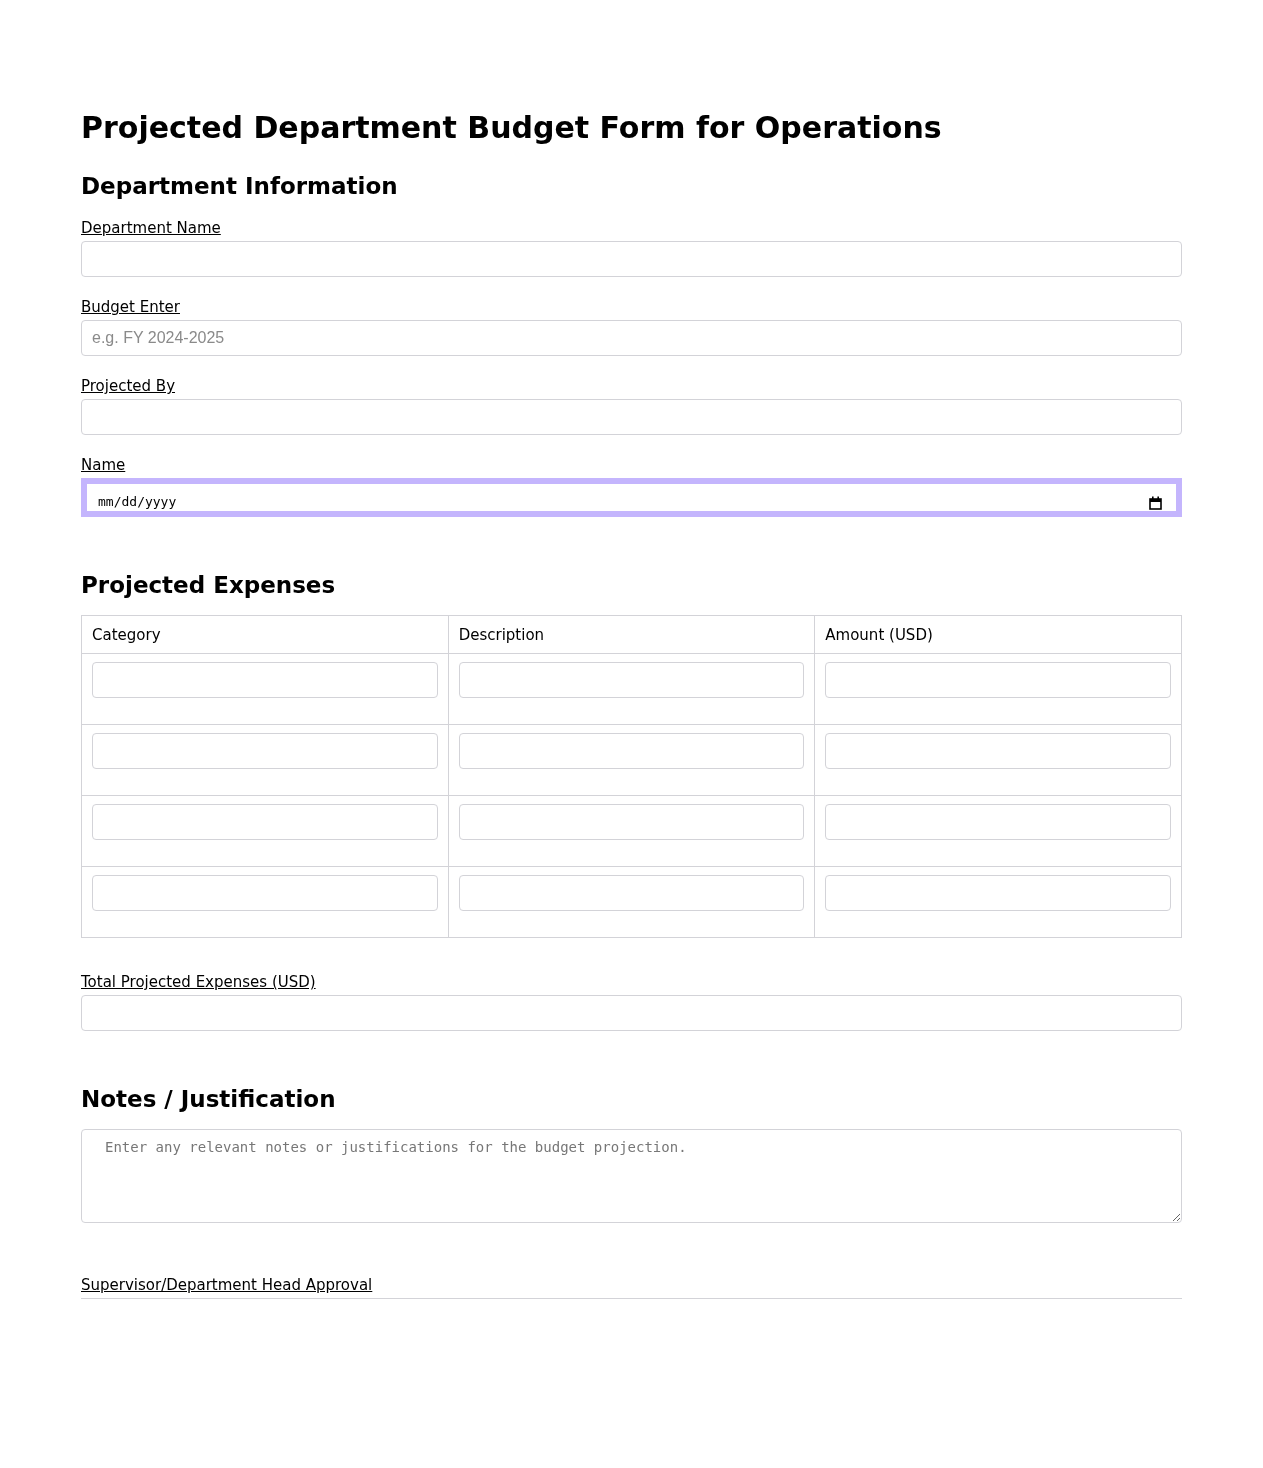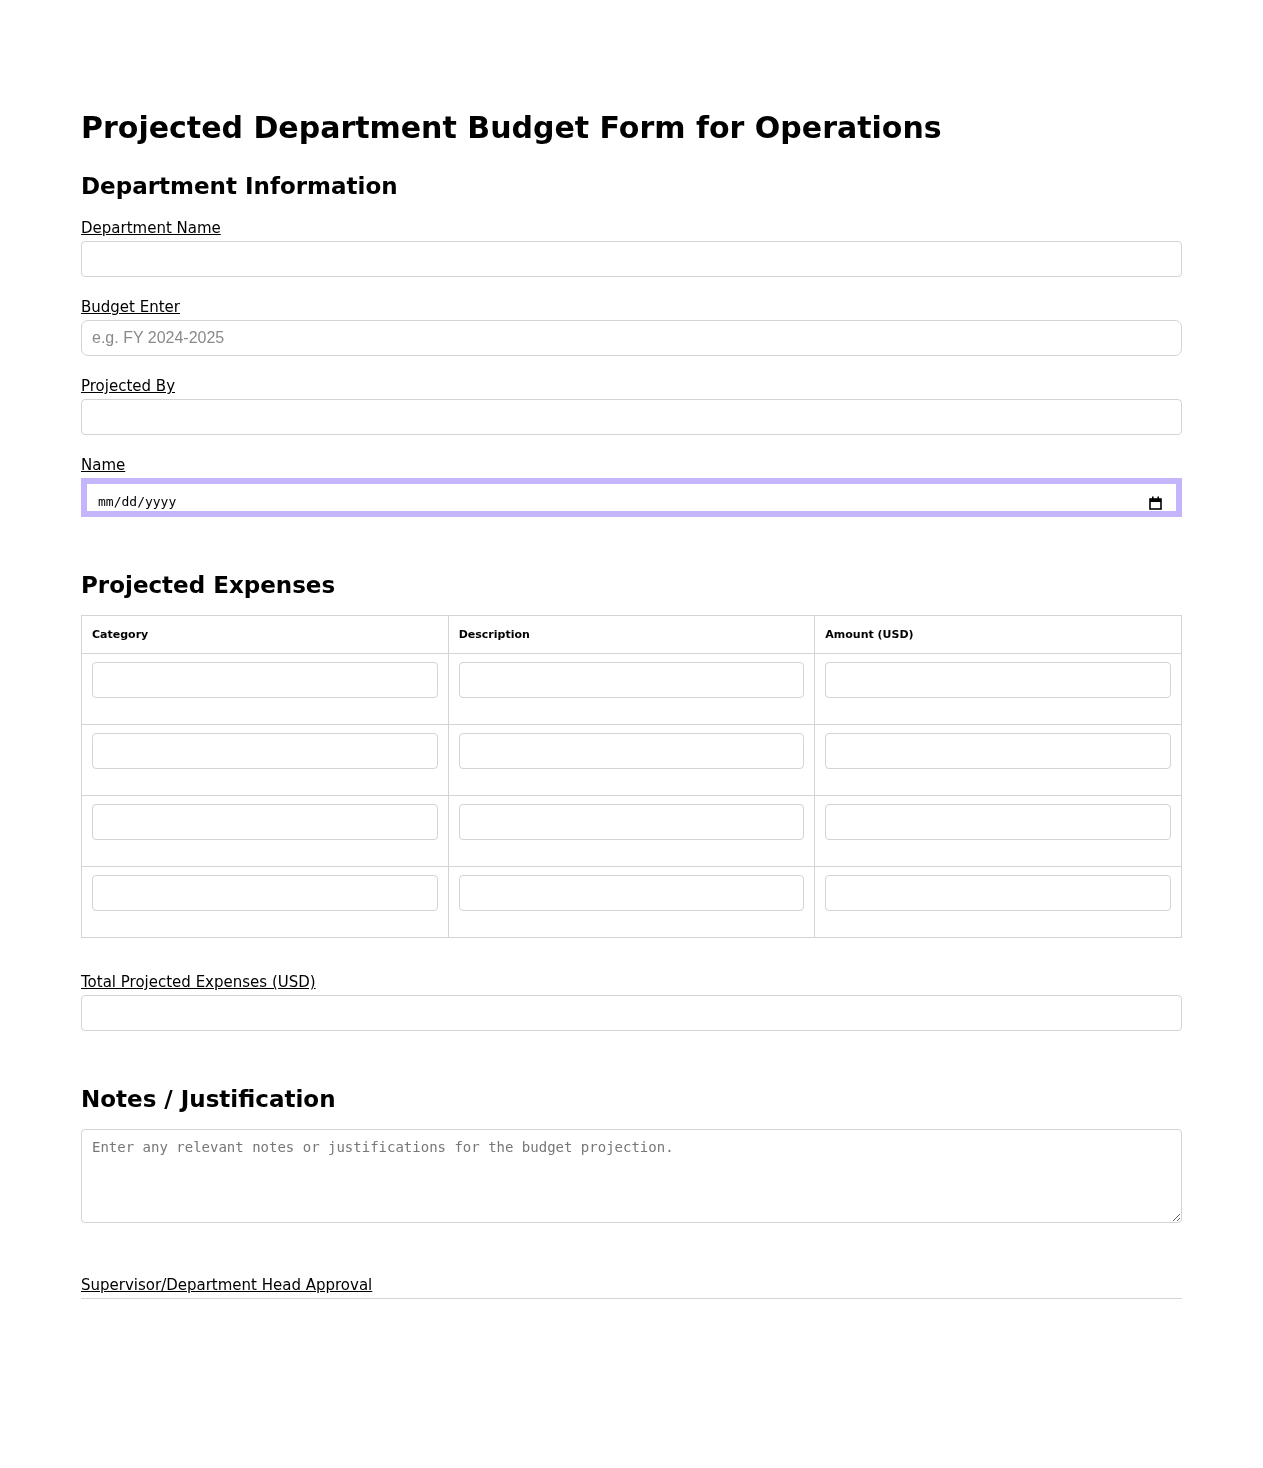--- a/index.html
+++ b/index.html
@@ -96,22 +96,22 @@
       table-layout: fixed;
     }
     table.expenses th, table.expenses td {
       border: 1px solid #d3d3d8;
       text-align: left;
       vertical-align: top;
     }
     table.expenses th {
       height: 38px;
       padding: 0 10px;
-      font-size: 11px;
-      font-weight: bold;
+      font-size: 15px;
+      font-weight: normal;
       vertical-align: middle;
     }
     table.expenses td {
       height: 71px;
       padding: 8px 10px 0 10px;
     }
     .cell-input {
       width: 100%;
       height: 36px;
       border: 1px solid #d3d3d8;
@@ -124,21 +124,21 @@
       display: block;
     }
     textarea.notes {
       position: absolute;
       left: 0;
       top: 1129px;
       width: 1101px;
       height: 94px;
       border: 1px solid #d3d3d8;
       border-radius: 4px;
-      padding: 9px 10px;
+      padding: 9px 23px;
       font-family: "DejaVu Sans Mono", monospace;
       font-size: 14px;
       color: #000;
       resize: vertical;
       outline: none;
     }
     textarea.notes::placeholder { color: #777; }
     .signature-line {
       position: absolute;
       left: 0;
@@ -158,21 +158,21 @@
 <div class="page">
 
   <h1>Projected Department Budget Form for Operations</h1>
 
   <h2 style="top:171px;">Department Information</h2>
 
   <div class="label" style="top:218px;">Department Name</div>
   <input class="text-input" style="top: 241px;" type="text" placeholder="">
 
   <div class="label" style="top:297px;">Budget Enter</div>
-  <input class="text-input" style="top: 320px; border-radius: 7px;" type="text" placeholder="e.g. FY 2024-2025">
+  <input class="text-input" style="top: 320px;" type="text" placeholder="e.g. FY 2024-2025">
 
   <div class="label" style="top:376px;">Projected By</div>
   <input class="text-input" style="top: 399px;" type="text" placeholder="">
 
   <div class="label" style="top:455px;">Name</div>
   <div class="date-input">
     <span class="date-text">mm/dd/yyyy</span>
     <svg class="cal-icon" viewBox="0 0 13 14">
       <rect x="1" y="3" width="11" height="10" fill="none" stroke="#000" stroke-width="1.6"></rect>
       <rect x="1" y="3" width="11" height="3" fill="#000"></rect>

